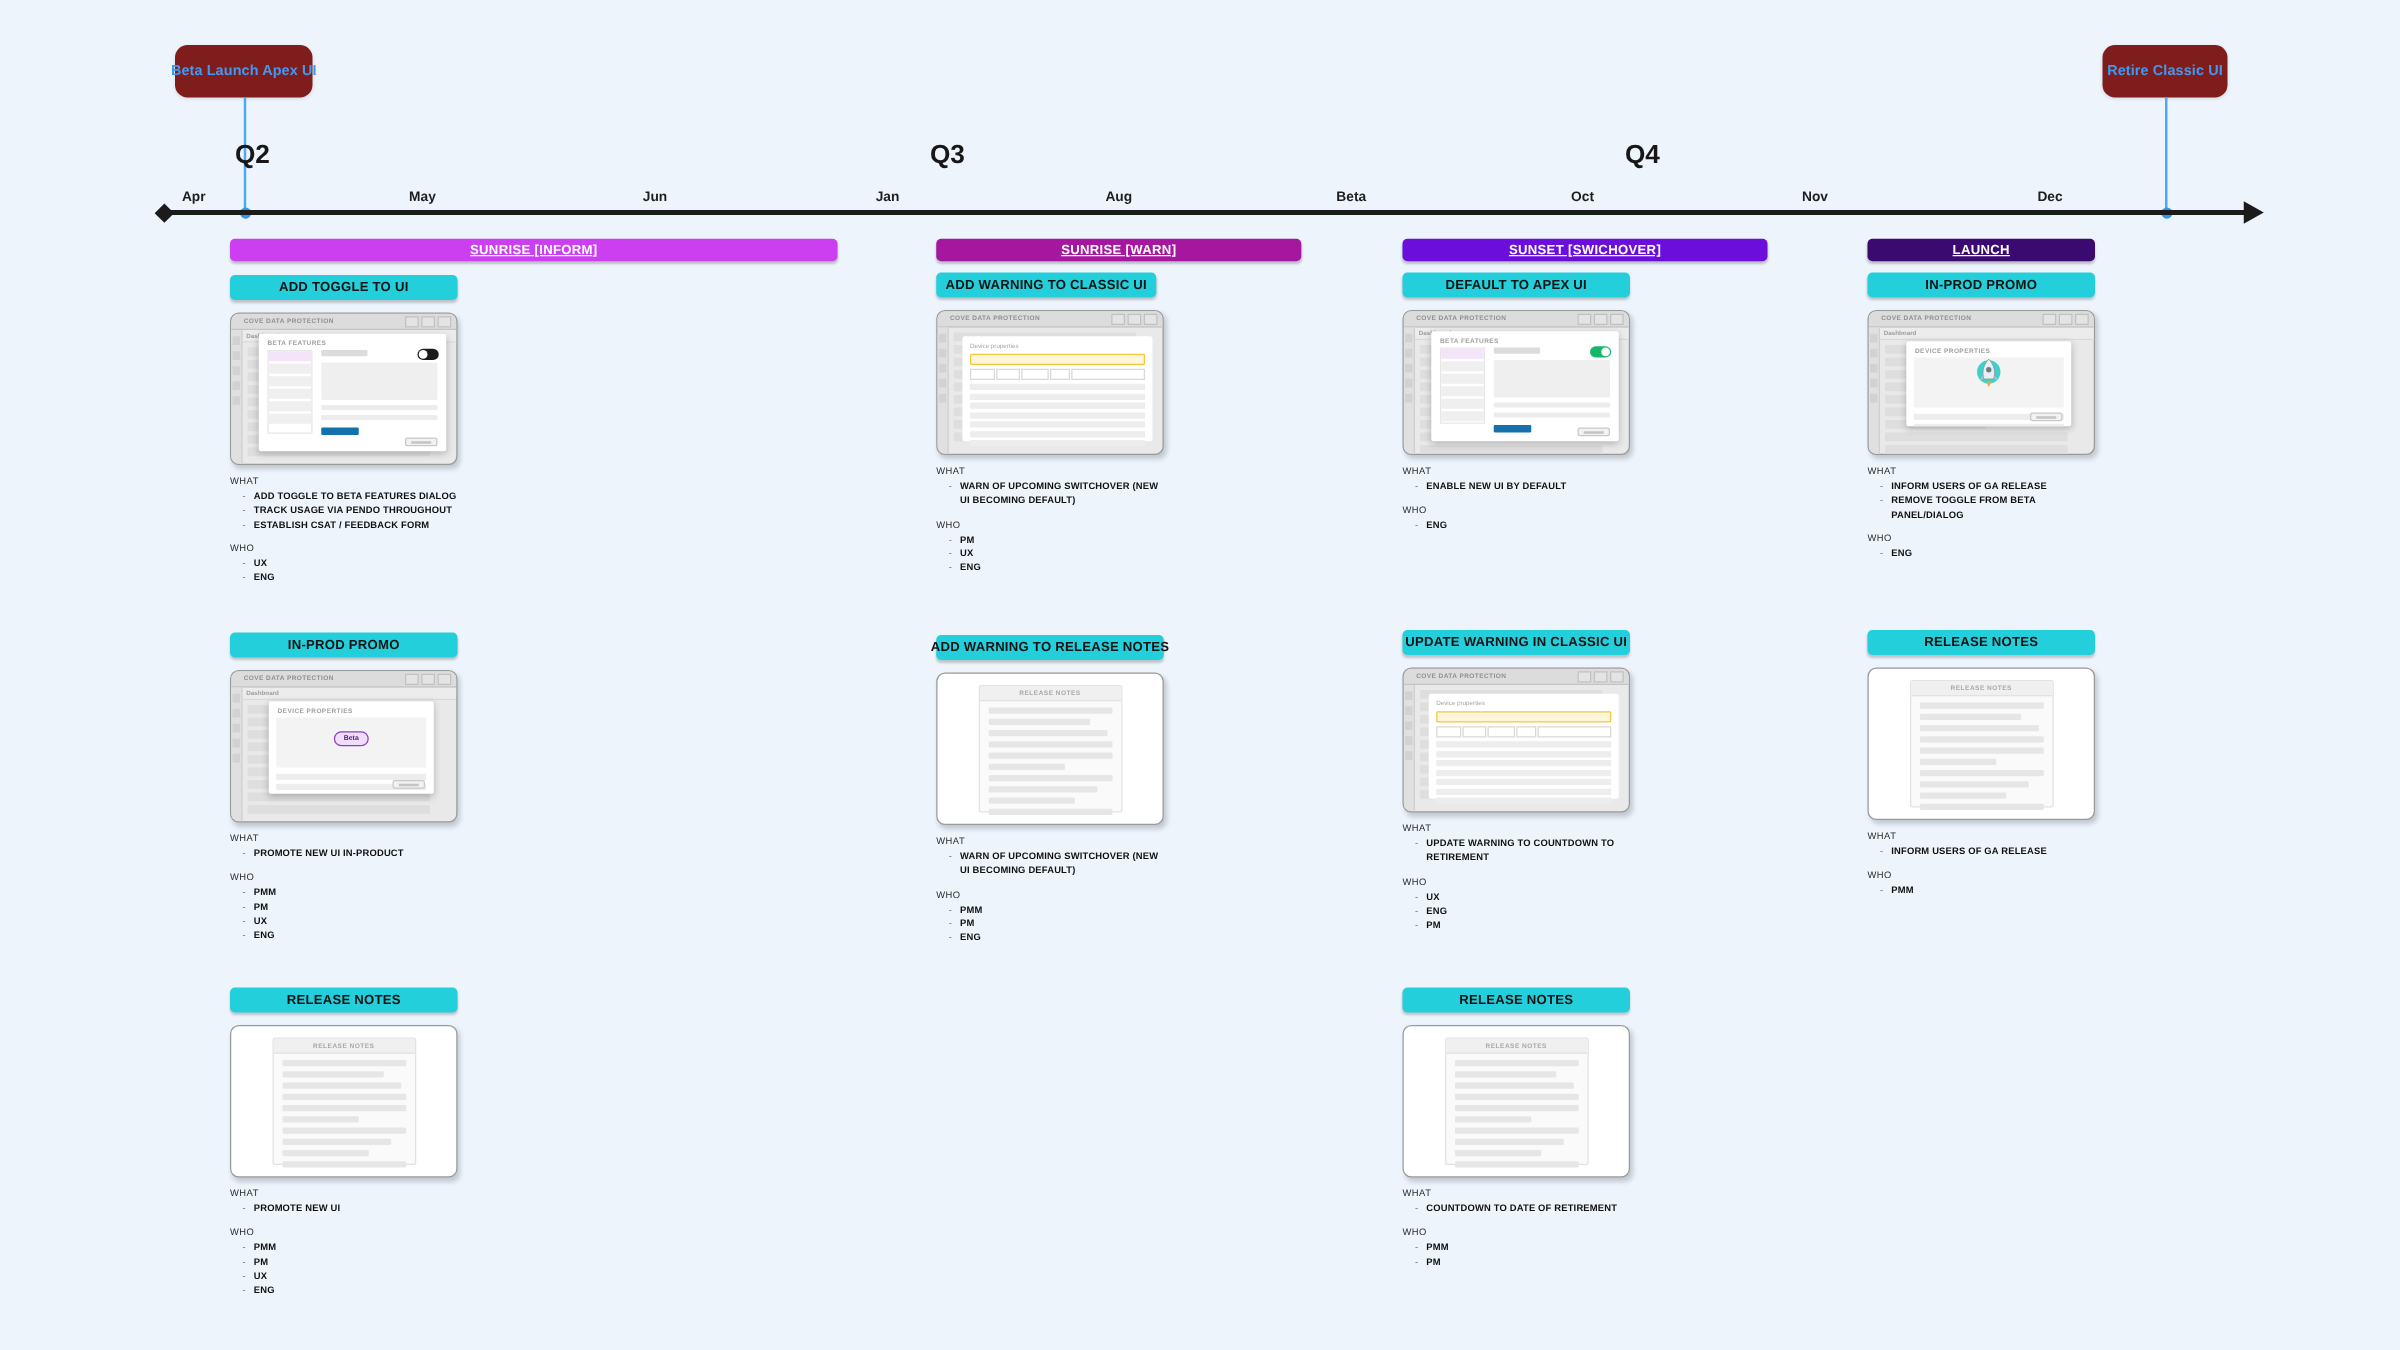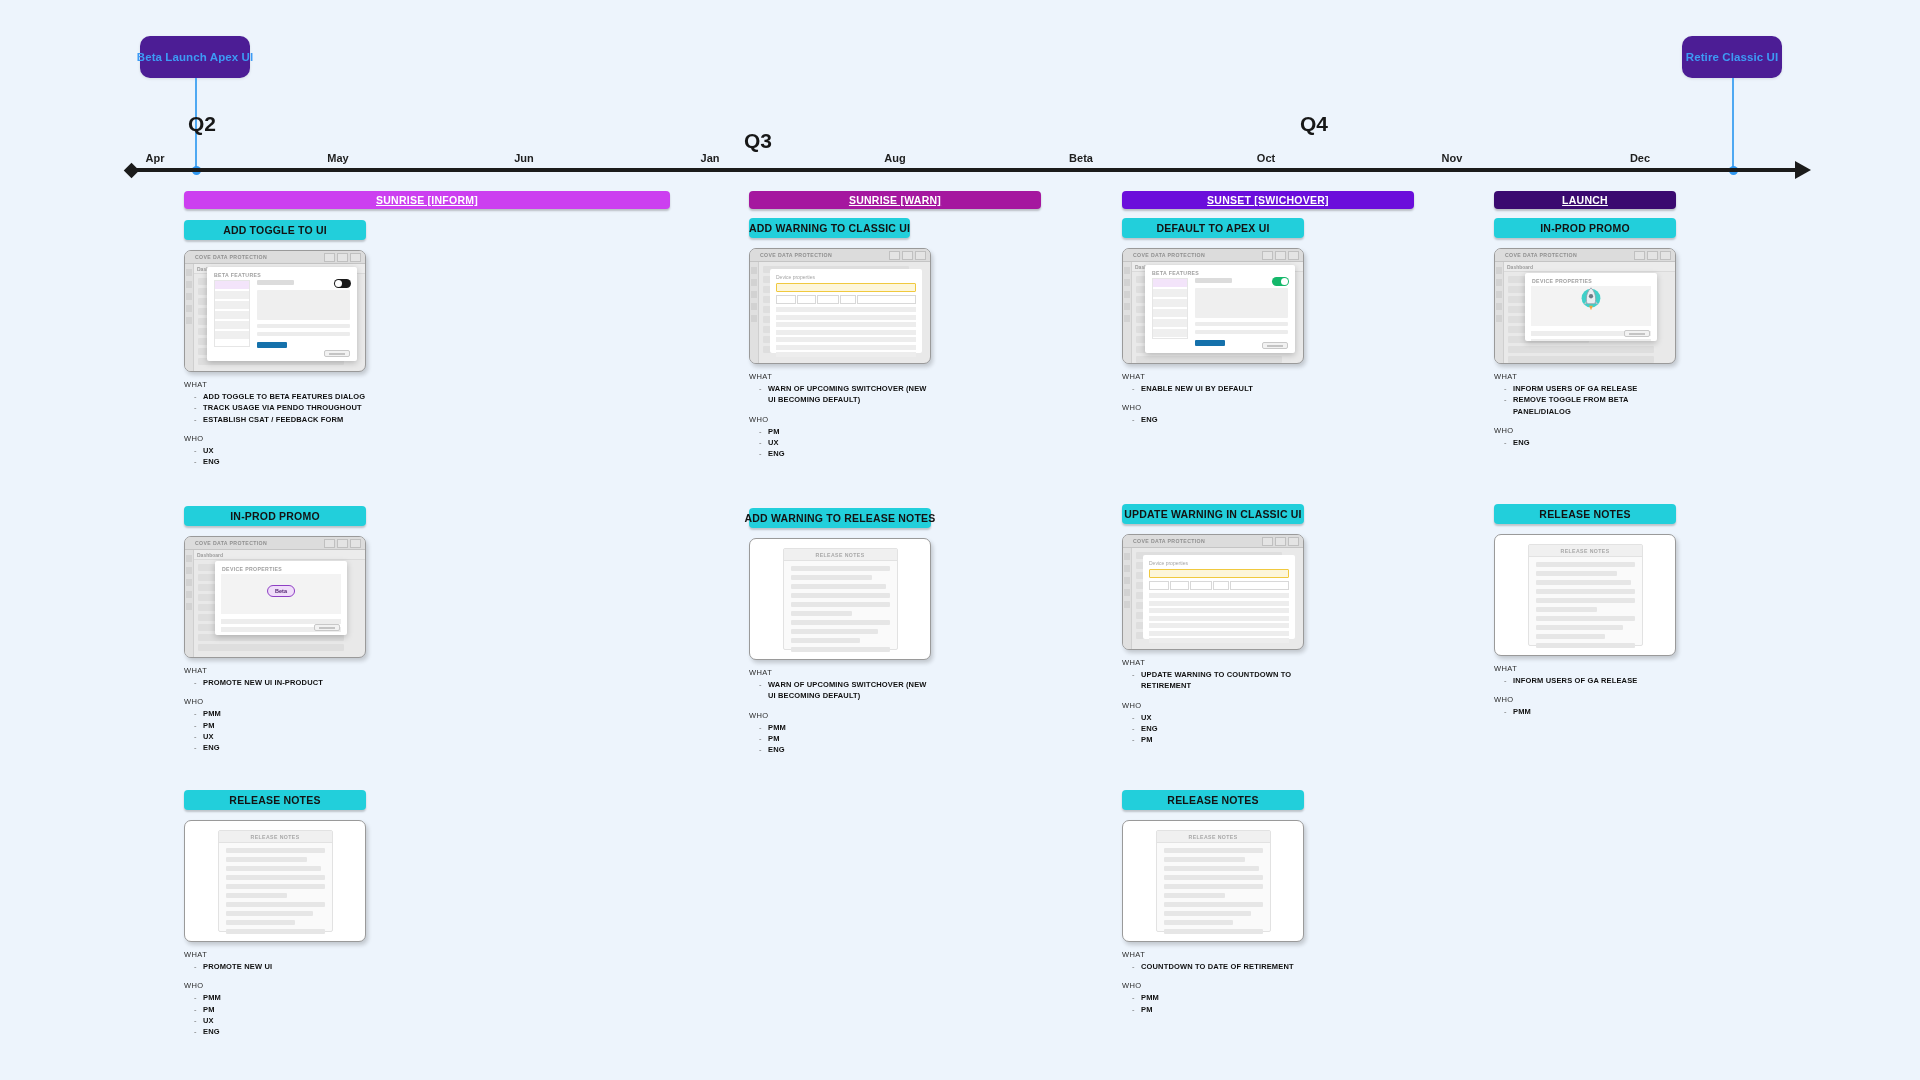--- a/index.html
+++ b/index.html
@@ -8,21 +8,21 @@
     background: #edf4fc;
     font-family: "Liberation Sans", sans-serif;
     overflow: hidden;
   }
   #stage { position: relative; width: 1920px; height: 1080px; }
 
   
   .milestone { position: absolute; }
   .milestone-card {
     position: absolute;
-    background: #4c1d95;
+    background: #7f1d1d;
     border-radius: 10px;
     box-shadow: 0 1px 3px rgba(0,0,0,.10);
     display: flex; align-items: center; justify-content: center;
     padding: 0 12px;
   }
   .milestone-label {
     color: #3d9bf5;
     font-size: 11.5px;
     font-weight: 700;
     letter-spacing: .1px;
@@ -267,21 +267,21 @@
     <div class="milestone"></div>
     <div class="milestone-card" style="left: 1682px; top: 36px; width: 100px; height: 42px;">
       <span class="milestone-label">Retire Classic UI</span>
     </div>
     <div class="milestone-stem" style="left: 1732px; top: 78px; height: 90px;"></div>
     <div class="milestone-dot" style="left: 1728.5px; top: 165.5px;"></div>
     <div class="axis-line" style="left: 132px; top: 168px; width: 1668px;"></div>
     <div class="axis-diamond" style="left: 126px; top: 164.5px;"></div>
     <div class="axis-arrow" style="left: 1795px; top: 161px;"></div>
     <div class="quarter-label" style="left: 140px; top: 112px;">Q2</div>
-    <div class="quarter-label" style="left: 696px; top: 129px;">Q3</div>
+    <div class="quarter-label" style="left: 696px; top: 112px;">Q3</div>
     <div class="quarter-label" style="left: 1252px; top: 112px;">Q4</div>
     <div class="month-label" style="left: 155px; top: 152px;">Apr</div>
     <div class="month-label" style="left: 338px; top: 152px;">May</div>
     <div class="month-label" style="left: 524px; top: 152px;">Jun</div>
     <div class="month-label" style="left: 710px; top: 152px;">Jan</div>
     <div class="month-label" style="left: 895px; top: 152px;">Aug</div>
     <div class="month-label" style="left: 1081px; top: 152px;">Beta</div>
     <div class="month-label" style="left: 1266px; top: 152px;">Oct</div>
     <div class="month-label" style="left: 1452px; top: 152px;">Nov</div>
     <div class="month-label" style="left: 1640px; top: 152px;">Dec</div>
@@ -464,21 +464,21 @@
         <div class="meta-head">WHO</div>
         <ul>
           <li>PMM</li>
           <li>PM</li>
           <li>UX</li>
           <li>ENG</li>
         </ul>
       </div>
     </div>
     <div class="card" style="left: 749px; top: 218px; width: 182px;">
-      <div class="card-title" style="width: 161px;">
+      <div class="card-title" style="width: 176px;">
         <span>ADD WARNING TO CLASSIC UI</span>
       </div>
       <div class="mock mock-shadow gray" style="width: 182px; height: 116px;">
         <div class="mock-topbar">
           <div class="tb-title">COVE DATA PROTECTION</div>
           <div class="tb-btns">
             <i></i>
             <i></i>
             <i></i>
           </div>

